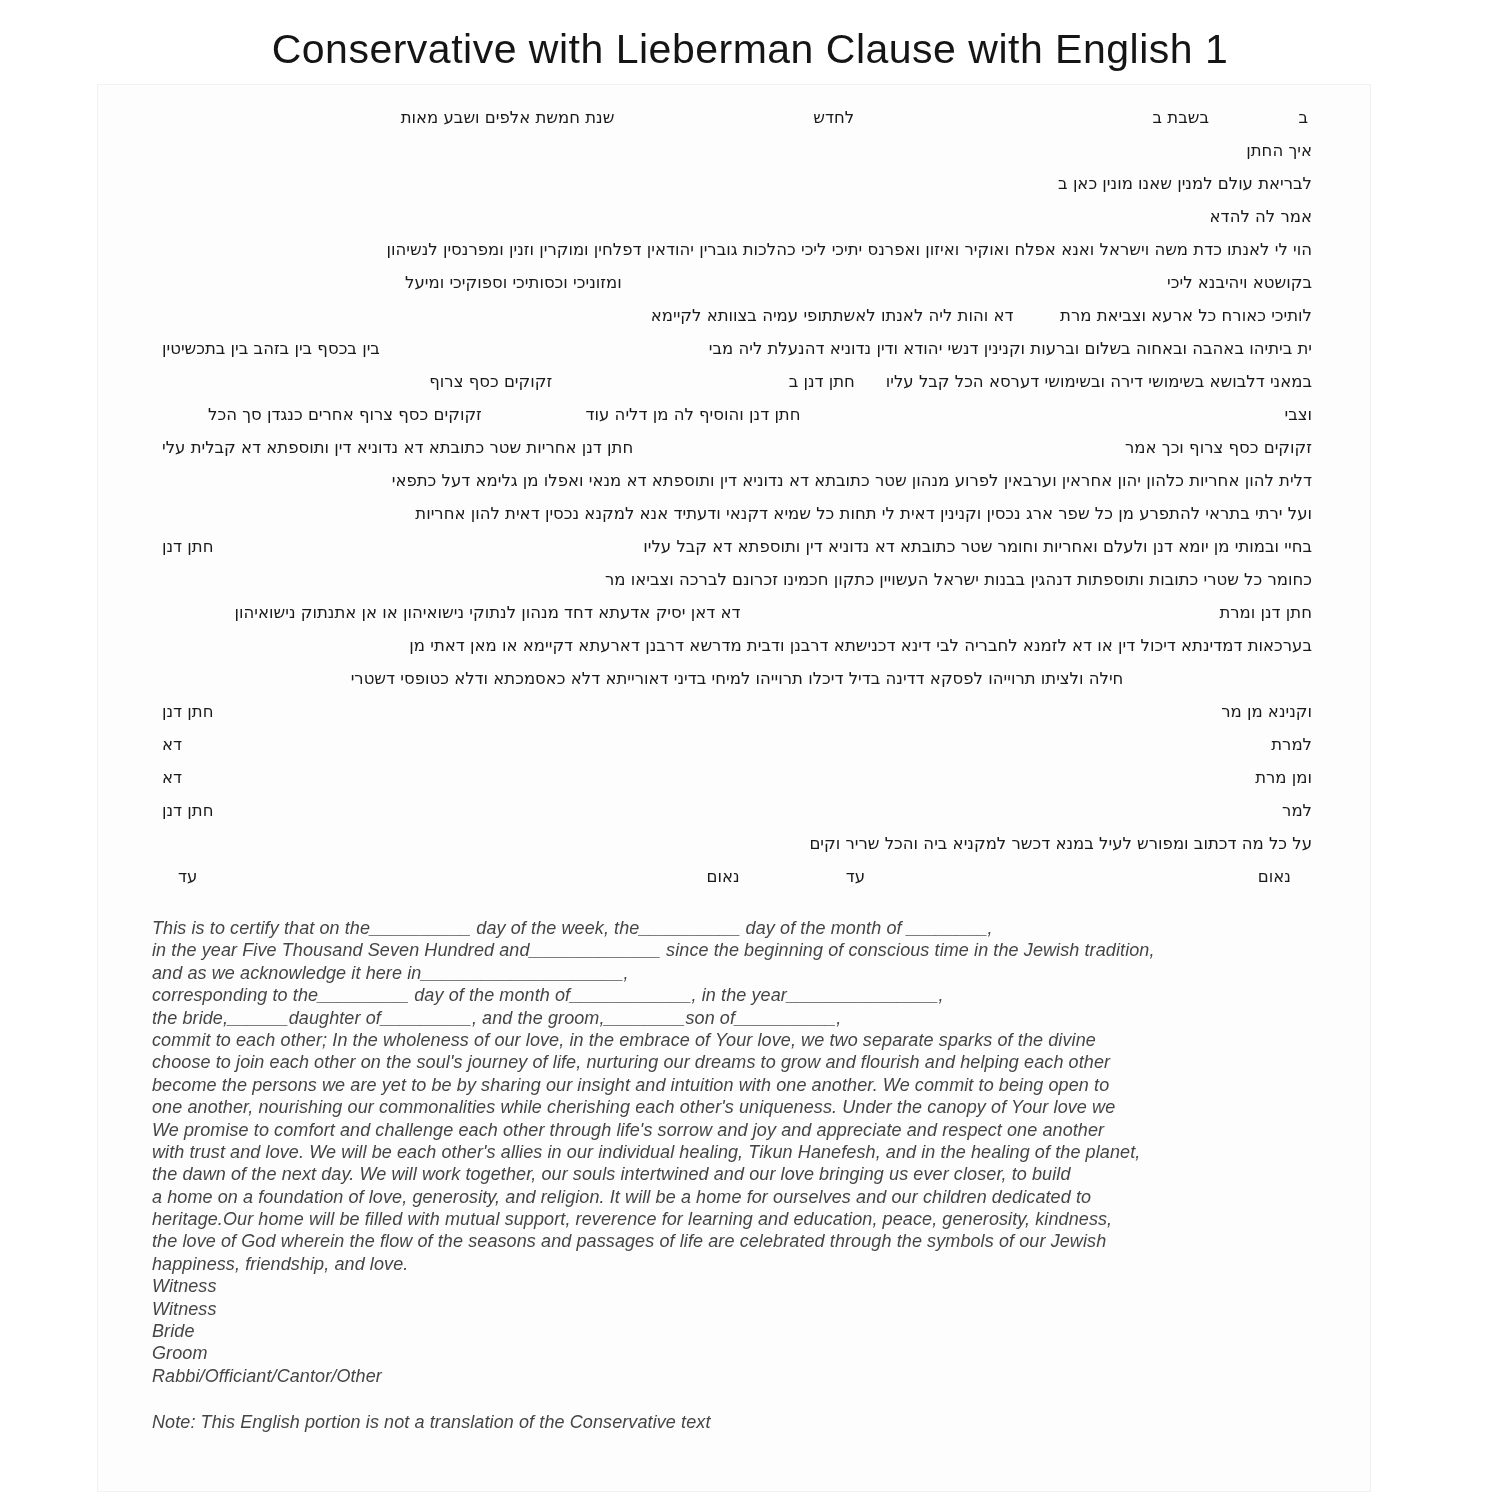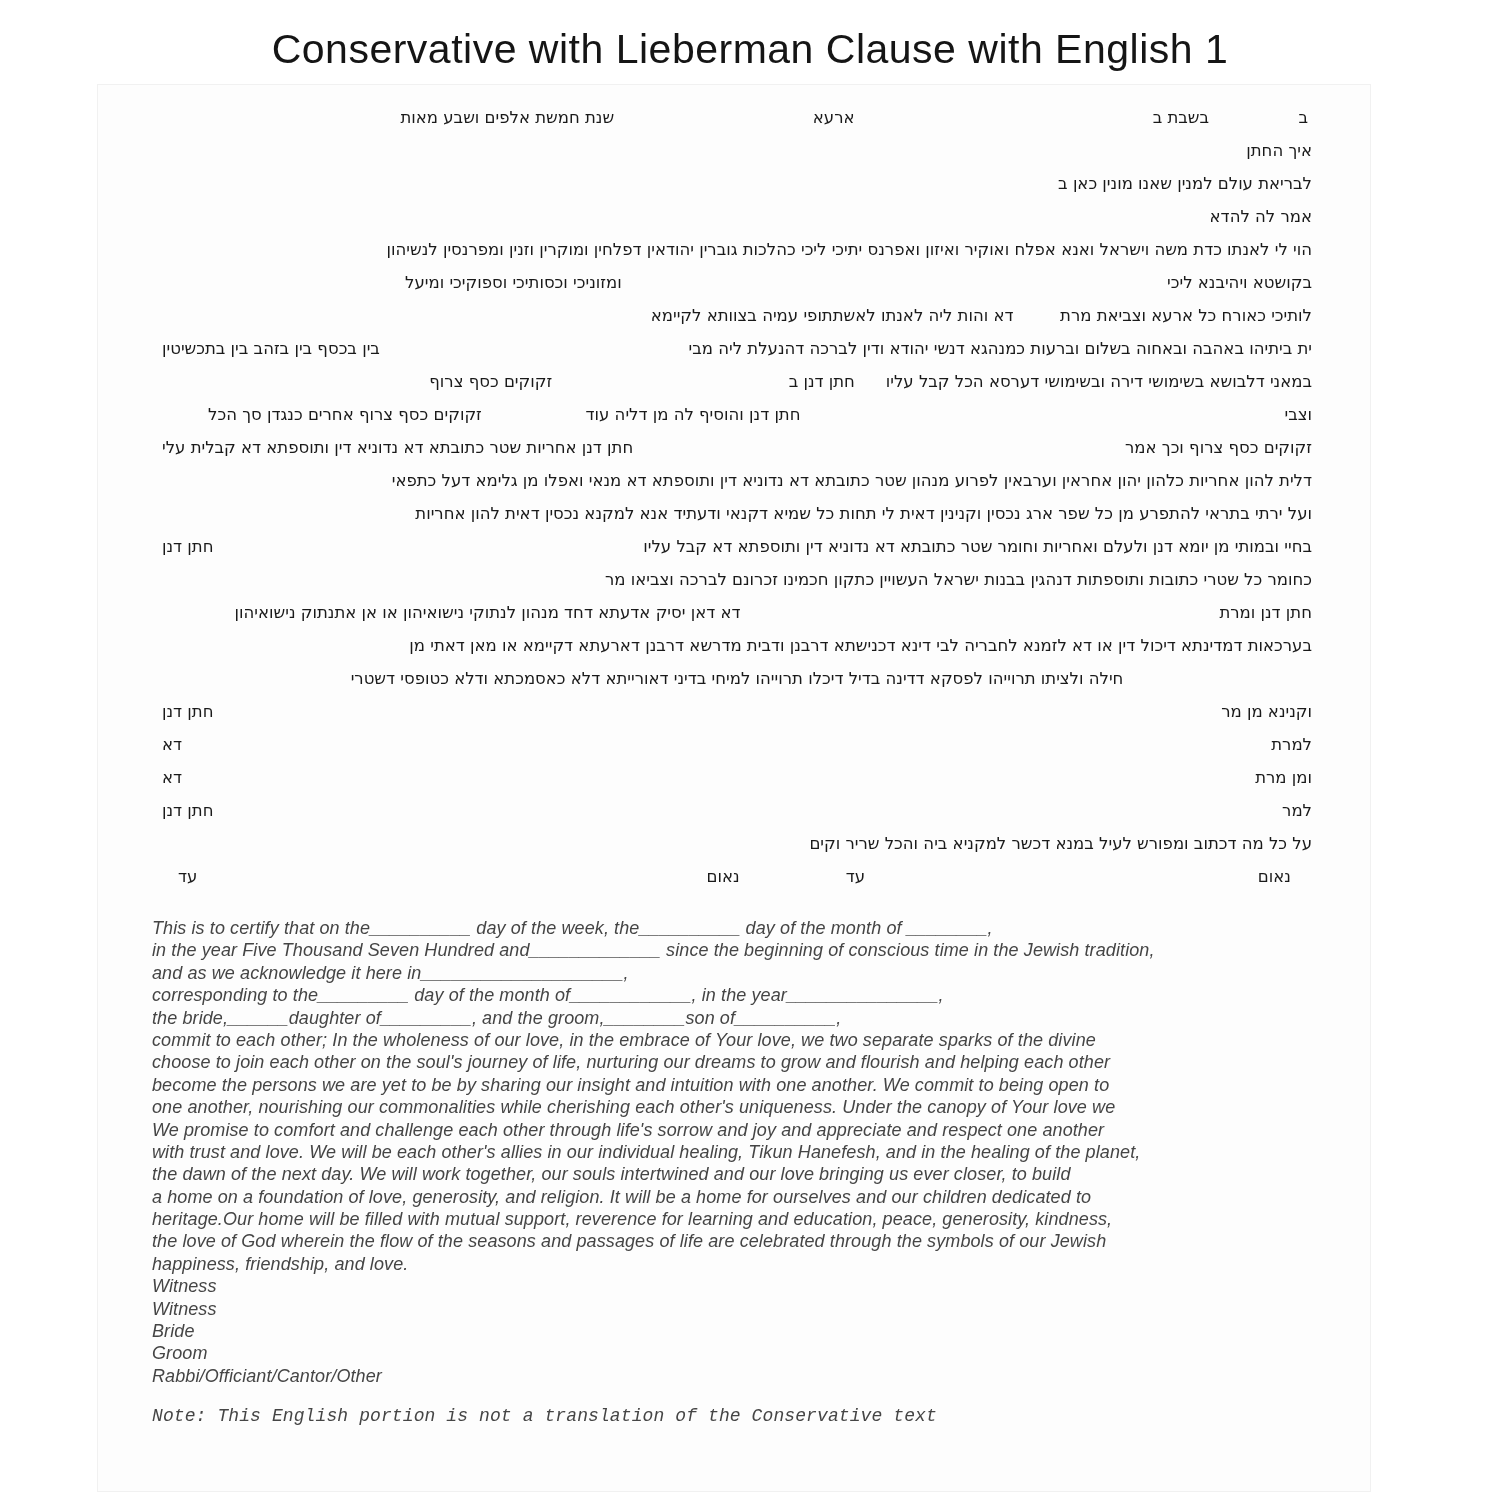--- a/index.html
+++ b/index.html
@@ -61,43 +61,42 @@
     letter-spacing:0.1px;
     color:var(--english-ink);
   }
   .e-line{
     height:22.4px;
     line-height:22.4px;
     white-space:nowrap;
     overflow:hidden;
   }
   .note-line{
-    margin-top:18px;
+    margin-top:24px;
     height:22.4px;
     line-height:22.4px;
     white-space:nowrap;
-    font-family:Liberation Mono, monospace;
   }
 </style>
 </head>
 <body>
 
 <div class="page">
   <div class="doc-title">Conservative with Lieberman Clause with English 1</div>
 
   <div class="sheet">
 
     <div class="hebrew-block" dir="rtl">
         <div class="h-line">
           <span class="h-gap" style="flex-grow: 2;"></span>
           <span class="h-seg">ב</span>
           <span class="h-gap" style="flex-grow: 90;"></span>
           <span class="h-seg">בשבת ב</span>
           <span class="h-gap" style="flex-grow: 300;"></span>
-          <span class="h-seg">ארעא</span>
+          <span class="h-seg">לחדש</span>
           <span class="h-gap" style="flex-grow: 200;"></span>
           <span class="h-seg">שנת חמשת אלפים ושבע מאות</span>
           <span class="h-gap" style="flex-grow: 240;"></span>
         </div>
         <div class="h-line">
           <span class="h-seg">איך החתן</span>
         </div>
         <div class="h-line">
           <span class="h-seg">לבריאת עולם למנין שאנו מונין כאן ב</span>
         </div>
@@ -113,21 +112,21 @@
           <span class="h-seg">ומזוניכי וכסותיכי וספוקיכי ומיעל</span>
           <span class="h-gap" style="flex-grow: 205;"></span>
         </div>
         <div class="h-line">
           <span class="h-seg">לותיכי כאורח כל ארעא וצביאת מרת</span>
           <span class="h-gap" style="flex-grow: 40;"></span>
           <span class="h-seg">דא והות ליה לאנתו לאשתתופי עמיה בצוותא לקיימא</span>
           <span class="h-gap" style="flex-grow: 420;"></span>
         </div>
         <div class="h-line">
-          <span class="h-seg">ית ביתיהו באהבה ובאחוה בשלום וברעות כמנהגא דנשי יהודא ודין לברכה דהנעלת ליה מבי</span>
+          <span class="h-seg">ית ביתיהו באהבה ובאחוה בשלום וברעות וקנינין דנשי יהודא ודין נדוניא דהנעלת ליה מבי</span>
           <span class="h-gap" style="flex-grow: 110;"></span>
           <span class="h-seg">בין בכסף בין בזהב בין בתכשיטין</span>
         </div>
         <div class="h-line">
           <span class="h-seg">במאני דלבושא בשימושי דירה ובשימושי דערסא הכל קבל עליו</span>
           <span class="h-gap" style="flex-grow: 30;"></span>
           <span class="h-seg">חתן דנן ב</span>
           <span class="h-gap" style="flex-grow: 230;"></span>
           <span class="h-seg">זקוקים כסף צרוף</span>
           <span class="h-gap" style="flex-grow: 260;"></span>

